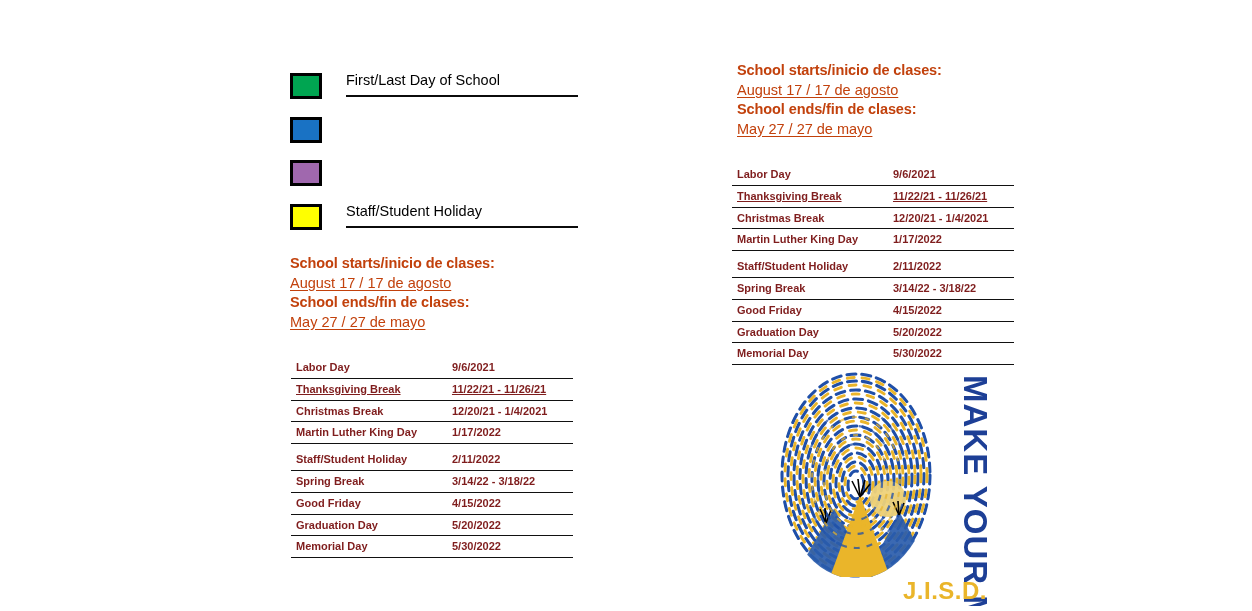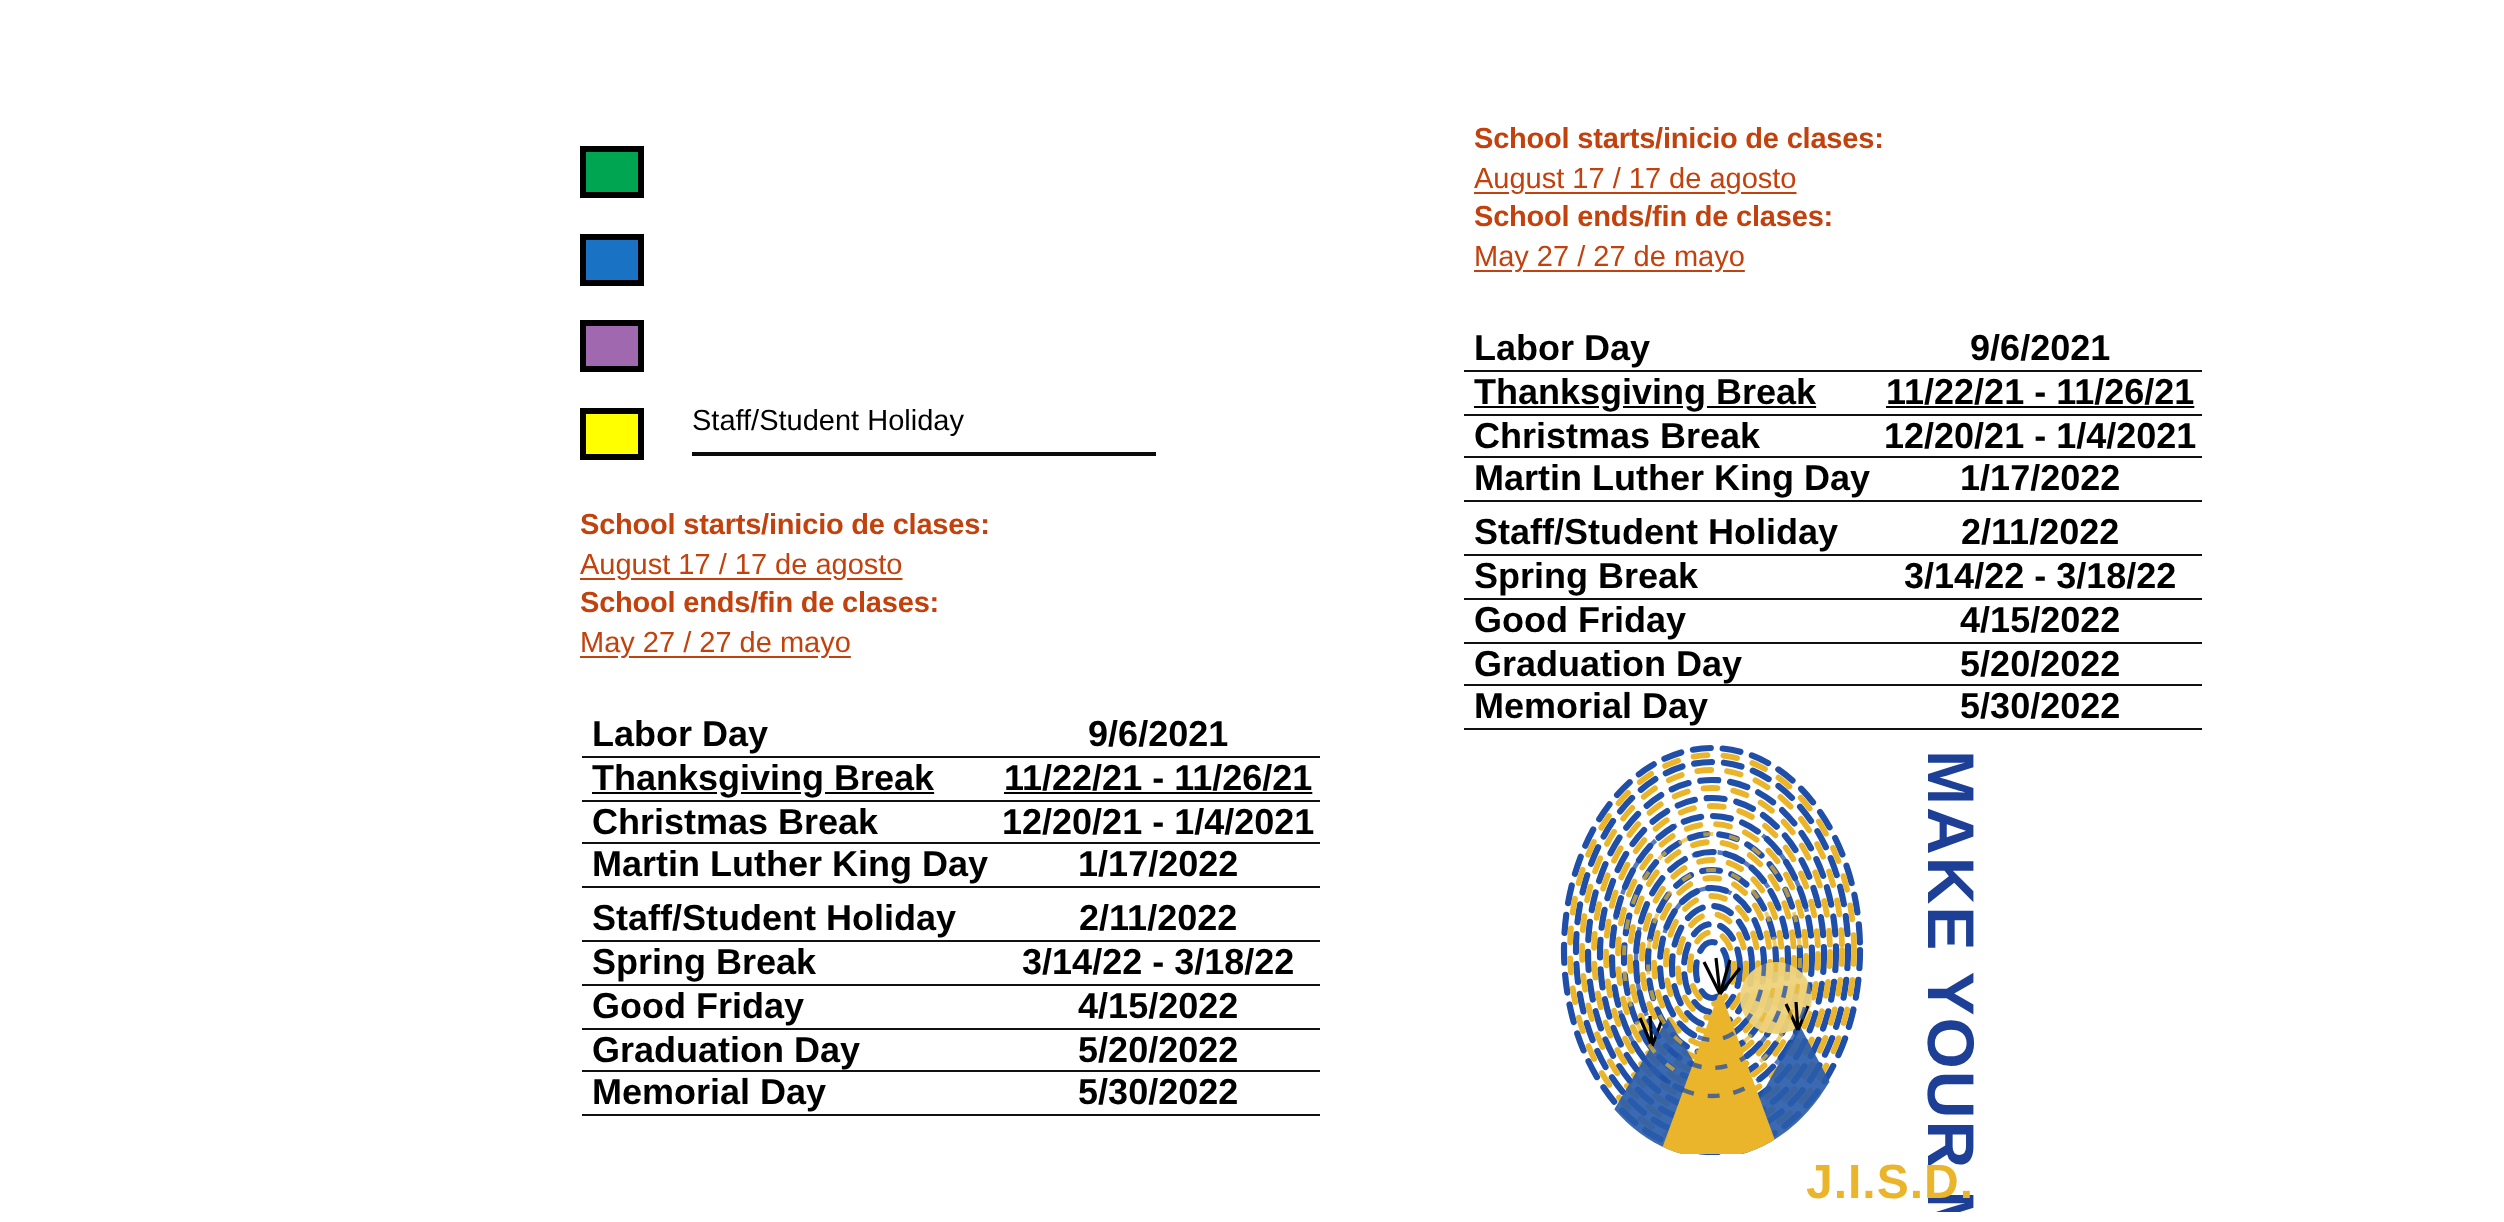--- a/index.html
+++ b/index.html
@@ -65,34 +65,34 @@
   .sd-underline {
     text-decoration: underline;
     text-underline-offset: 2px;
   }
 
   
   .holiday-table {
     position: absolute;
     width: 282px;
     border-collapse: collapse;
-    font-size: 18px;
+    font-size: 11px;
     font-weight: bold;
-    color: #000000;
+    color: #7f1d1d;
   }
   .holiday-table td {
     padding: 0 2px 0 5px;
     height: 20.8px;
     line-height: 20.8px;
     border-bottom: 1.6px solid #111111;
     white-space: nowrap;
     vertical-align: middle;
   }
   .holiday-table td.date {
-    text-align: center;
+    text-align: left;
     padding-right: 3px;
   }
   .holiday-table tr.spacer td {
     height: 5px;
     line-height: 5px;
     border-bottom: none;
     padding: 0;
   }
   .holiday-table tr.wide td {
     padding-left: 5px;
@@ -119,20 +119,21 @@
     fill: #eab52a;
   }
 </style>
 </head>
 <body>
 
 <div id="legend">
 
   <div class="legend-row">
     <div class="legend-swatch" style="background:#00a551"></div>
+    <div class="legend-label">First/Last Day of School</div>
   </div>
 
   <div class="legend-row">
     <div class="legend-swatch" style="background:#1972c4"></div>
   </div>
 
   <div class="legend-row">
     <div class="legend-swatch" style="background:#a068ae"></div>
   </div>
 

